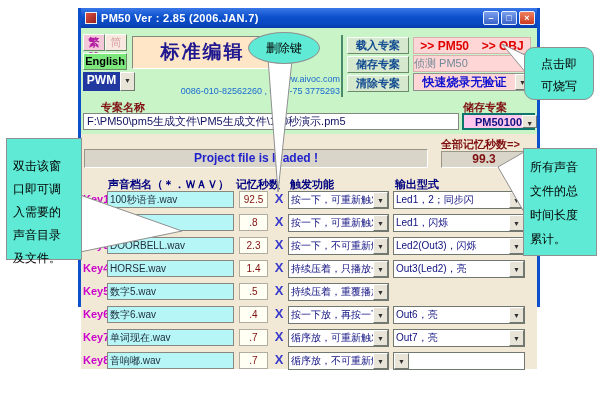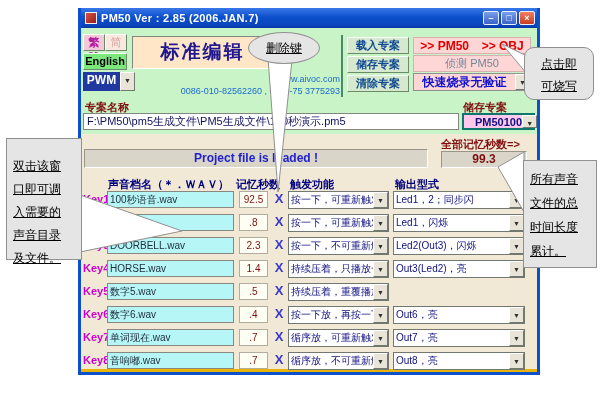--- a/index.html
+++ b/index.html
@@ -1,20 +1,20 @@
 <!DOCTYPE html>
 <html><head>
 <meta charset="utf-8">
 <style>
   * { margin:0; padding:0; box-sizing:border-box; }
   body { background:#ffffff; font-family:"Liberation Sans","DejaVu Sans",sans-serif; }
   #canvas { position:relative; width:600px; height:400px; background:#ffffff; overflow:hidden; }
 
   
-  #win { position:absolute; left:78px; top:8px; width:462px; height:367px;
+  #win { position:absolute; left:78px; top:8px; width:462px; height:299px;
          border:3px solid #0c50cc; border-top:none; background:#eab308; }
   #titlebar { position:relative; height:20px;
       background:linear-gradient(180deg,#3a78e8 0%,#0c50cc 45%,#0a46bc 85%,#0838a8 100%);
       display:flex; align-items:center; padding:0 2px; }
   #appicon { width:12px; height:12px; margin:0 4px 0 2px;
       background:linear-gradient(135deg,#e05040,#902020); border:1px solid #f0f0f0; }
   #titletext { color:#ffffff; font-weight:bold; font-size:11px; letter-spacing:.3px; flex:1;
       white-space:nowrap; overflow:hidden; }
   .tbtn { width:16px; height:14px; margin-left:2px; border:1px solid #e8f0ff; border-radius:2px;
       color:#fff; font-size:9px; line-height:12px; text-align:center; font-weight:bold;
@@ -44,21 +44,21 @@
       line-height:30px; letter-spacing:2px; }
   #contact { position:absolute; left:51px; top:45px; width:212px; height:26px; text-align:right;
       color:#1a6ad0; font-size:9px; line-height:12px; padding-right:4px; white-space:pre-line; }
   #vsep { position:absolute; left:260px; top:7px; width:2px; height:62px; background:#4a8a6a; }
   .projbtn { position:absolute; left:266px; width:62px; height:17px; background:#d6e8ce;
       color:#104a90; font-size:11px; font-weight:bold; text-align:center; line-height:15px; }
   #burnrow1 { position:absolute; left:332px; top:9px; width:118px; height:17px; background:#ffd6d6;
       border:1px solid #d8b0b0; color:#e00000; font-weight:bold; font-size:12px;
       display:flex; justify-content:space-around; align-items:center; }
   #burnrow2 { position:absolute; left:332px; top:27px; width:118px; height:17px; background:#ffd6d6;
-      border:1px solid #d8b0b0; color:#708898; font-size:11px; text-align:center; line-height:15px; }
+      border:1px solid #d8b0b0; color:#708898; font-size:11px; line-height:15px; }
   #burn-combo { position:absolute; left:332px; top:45px; width:118px; height:18px; display:flex;
       background:#ffd6d6; border:1px solid #909090;justify-content:center; }
   #burn-val { flex:1; color:#1010d0; font-weight:bold; font-size:12px; text-align:center;
       line-height:16px; white-space:nowrap; overflow:hidden; }
 
   .mlabel { position:absolute; color:#801010; font-weight:bold; font-size:11px; white-space:nowrap; }
   #path-input { position:absolute; left:2px; top:85px; width:376px; height:17px; background:#fff;
       border:1px solid #808880; color:#101060; font-size:11px; padding:0 3px;
       font-family:"Liberation Sans","DejaVu Sans",sans-serif; }
   #chip-combo { position:absolute; left:381px; top:85px; width:73px; height:17px; display:flex;
@@ -86,28 +86,28 @@
   .delx { position:absolute; left:191px; top:0; width:14px; color:#3838cc; font-weight:bold;
       font-size:13px; text-align:center; cursor:default; }
   .combo { position:absolute; top:0; height:18px; display:flex; background:#ffffff;
       border:1px solid #707870; }
   .combo.trig { left:207px; width:101px; }
   .combo.outp { left:312px; width:132px; }
   .cval { flex:1; color:#101080; font-size:10px; line-height:16px; padding-left:2px;
       white-space:nowrap; overflow:hidden; }
 
   
-  .callout { position:absolute; background:#e5e5e5; border:1px solid #909090; color:#000;
-      font-size:12px; z-index:7; white-space:pre-line;text-decoration:underline; }
+  .callout { position:absolute; background:#5eead4; border:1px solid #909090; color:#000;
+      font-size:12px; z-index:7; white-space:pre-line; }
   #co-left { left:6px; top:138px; width:76px; height:122px; padding:16px 6px; line-height:23px; }
   #co-delete { left:248px; top:32px; width:72px; height:32px; border-radius:50%;
       text-align:center; line-height:30px; }
   #co-burn { left:524px; top:47px; width:70px; height:53px; border-radius:10px;
       text-align:center; padding-top:5px; line-height:22px; }
-  #co-total { left:523px; top:148px; width:74px; height:108px; padding:6px 6px; line-height:24px;margin-top:12px; }
+  #co-total { left:523px; top:148px; width:74px; height:108px; padding:6px 6px; line-height:24px; }
   #leaders { position:absolute; left:0; top:0; width:600px; height:400px; z-index:6;
       pointer-events:none; }
 </style>
 </head>
 <body>
 
 <div id="canvas">
 
   <div id="win">
     <div id="titlebar">
@@ -144,21 +144,21 @@
       <div id="burnrow1">
         <span>&gt;&gt; PM50</span>
         <span>&gt;&gt; OBJ</span>
       </div>
       <div id="burnrow2">侦测 PM50</div>
       <div id="burn-combo">
         <span id="burn-val">快速烧录无验证</span>
         <span class="arrowbtn">▼</span>
       </div>
 
-      <span class="mlabel" style="left:4px; top:72px">专案名称</span>
+      <span class="mlabel" style="left:20px; top:72px">专案名称</span>
       <input id="path-input" value="F:\PM50\pm5生成文件\PM5生成文件\100秒演示.pm5" style="">
       <span class="mlabel" style="left:382px; top:72px">储存专案</span>
       <div id="chip-combo">
         <span id="chip-val">PM50100</span>
         <span class="arrowbtn">▼</span>
       </div>
 
       <div id="panel">
         <div id="status-bar">Project file is loaded !</div>
         <span class="mlabel" style="left:360px; top:3px">全部记忆秒数=&gt;</span>
@@ -266,21 +266,20 @@
         <div class="row" style="top:218px">
           <span class="keylbl">Key8</span>
           <input class="fname" value="音响嘟.wav" style="">
           <span class="secs">.7</span>
           <span class="delx">X</span>
           <div class="combo trig">
               <span class="cval">循序放，不可重新触发</span>
               <span class="arrowbtn">▼</span>
             </div>
           <div class="combo outp">
-              <span class="cval">Out8，亮</span>
               <span class="arrowbtn">▼</span>
             </div>
         </div>
 
       </div>
     </div>
   </div>
 
   <svg id="leaders" viewBox="0 0 600 400">
     <polygon points="80,195 182,231 80,252" fill="#ffffff" stroke="#909090" stroke-width="1"></polygon>

